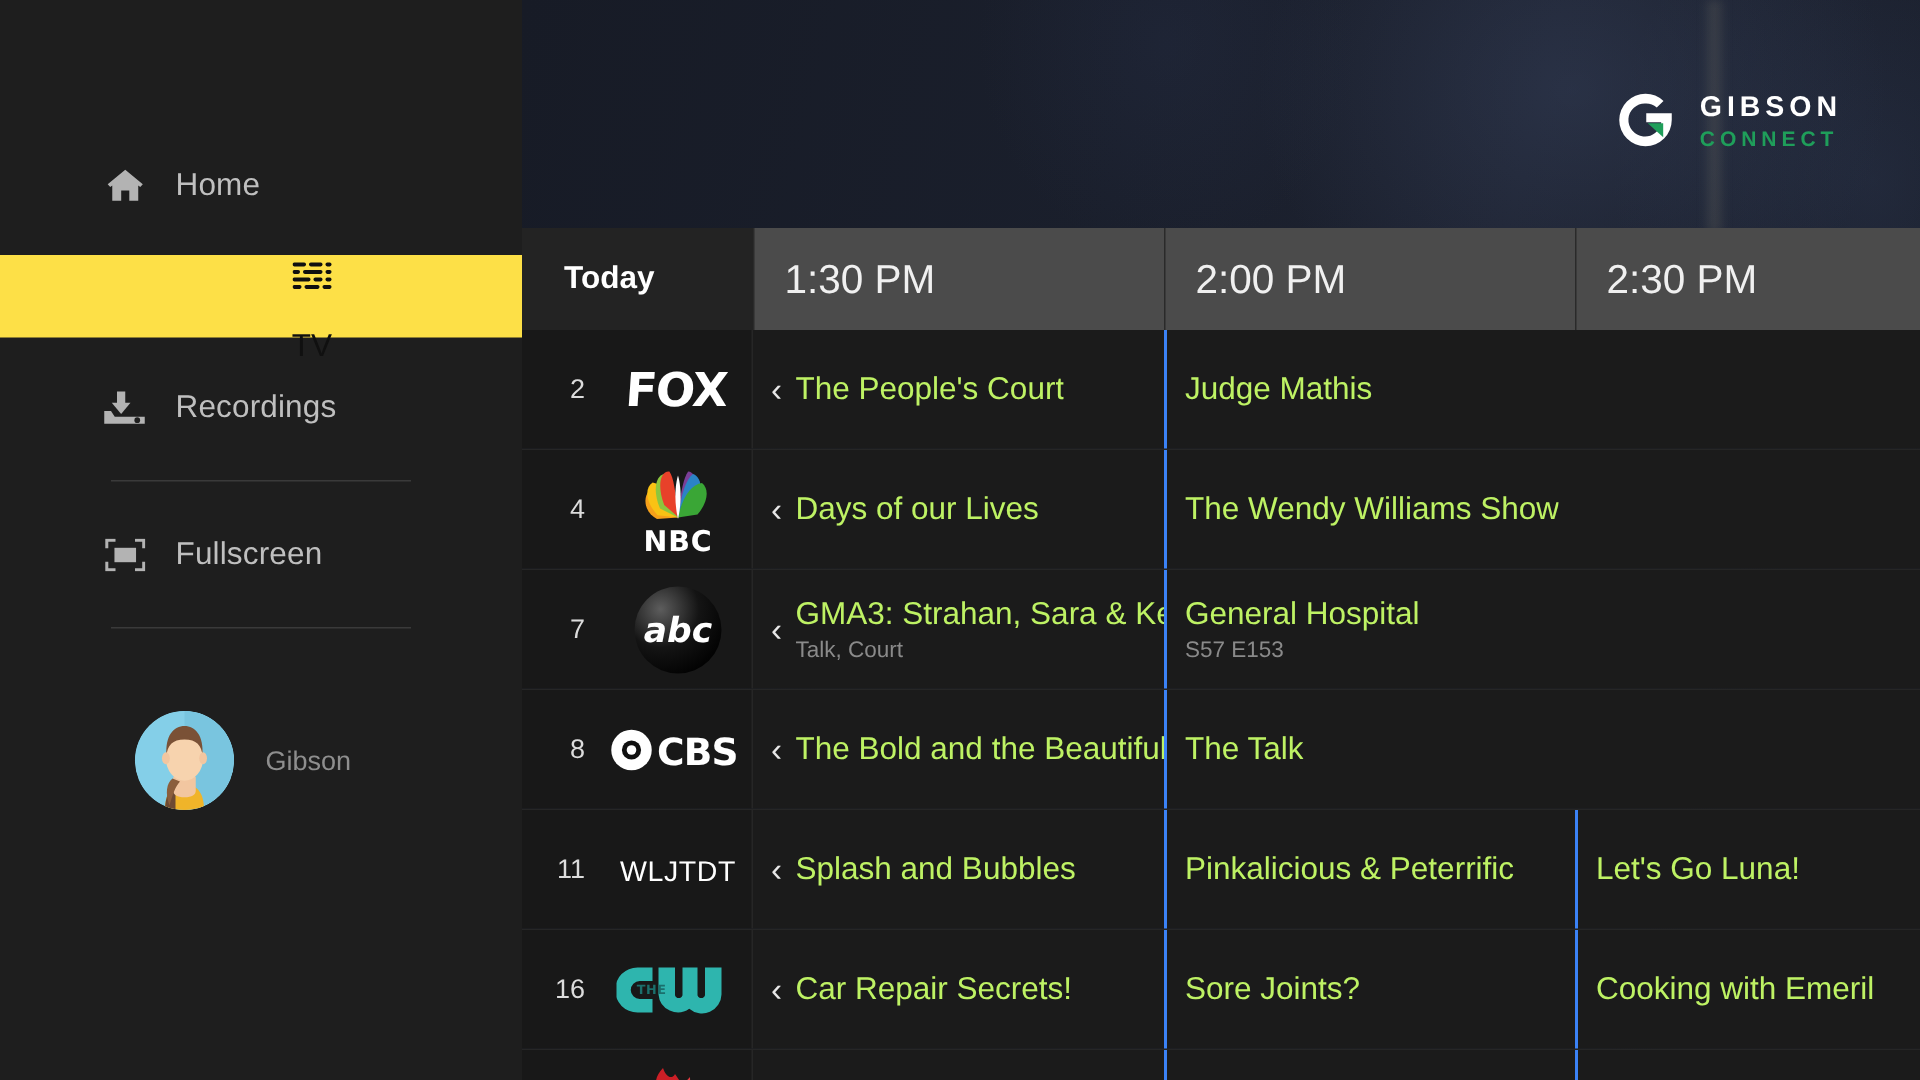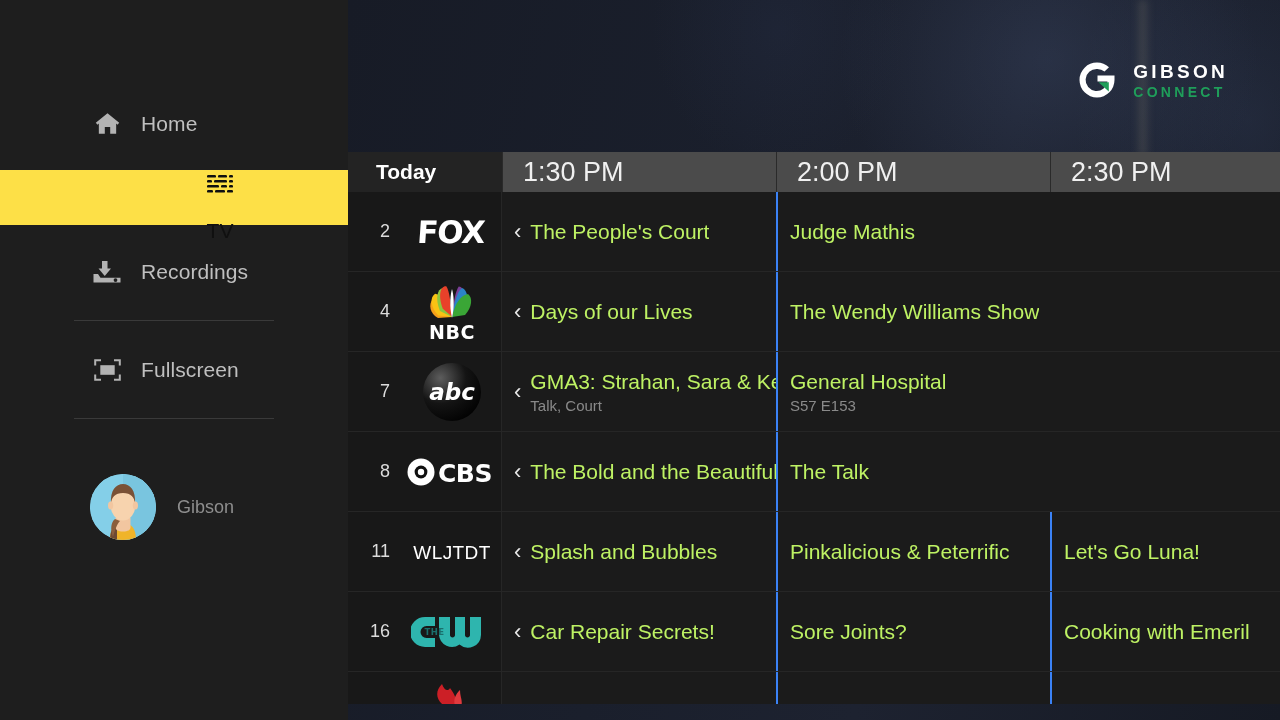--- a/index.html
+++ b/index.html
@@ -26,21 +26,21 @@
     filter:blur(3px);
   }
 
   
   .sidebar{
     position:absolute; left:0; top:0; width:348px; height:720px;
     background:#1e1e1e; z-index:5;
   }
   .nav-item{
     position:relative; display:flex; align-items:center;
-    height:55px; padding-left:92px; gap:19px; cursor:pointer;
+    height:55px; padding-left:68px; gap:19px; cursor:pointer;
   }
   .nav-item.top{ margin-top:96px; }
   .nav-item .ico{ width:30px; height:30px; display:flex; align-items:center; justify-content:center; flex:0 0 30px; }
   .nav-item .lbl{ font-size:21px; color:#bfbfbf; letter-spacing:.1px; }
   .nav-item.active{ background:#fde047;flex-direction:column; }
   .nav-item.active .lbl{ color:#101010; }
   .nav-gap{ height:19px; }
   .nav-sep{ margin:0 74px; height:1px; background:#3a3a3a; }
 
   .avatar-row{
@@ -49,21 +49,21 @@
   }
   .avatar{
     width:66px; height:66px; border-radius:50%;
     background:#84cfe8; overflow:hidden; position:relative; flex:0 0 66px;
   }
   .avatar-name{ font-size:18px; color:#8e8e8e; }
 
   
   .guide{ position:absolute; left:348px; top:152px; width:932px; height:568px; z-index:4; }
 
-  .hdr{ display:flex; height:40px; }
+  .hdr{ display:flex; height:68px; }
   .hdr .today{
     width:154px; flex:0 0 154px; background:#232323;
     display:flex; align-items:center; padding-left:28px;
     font-size:21px; font-weight:bold; color:#ffffff;
   }
   .hdr .slot{
     flex:0 0 274px; background:#4b4b4b;
     display:flex; align-items:center; padding-left:20px;
     font-size:27px; color:#f0f0f0;
     border-left:1px solid #2a2a2a;

